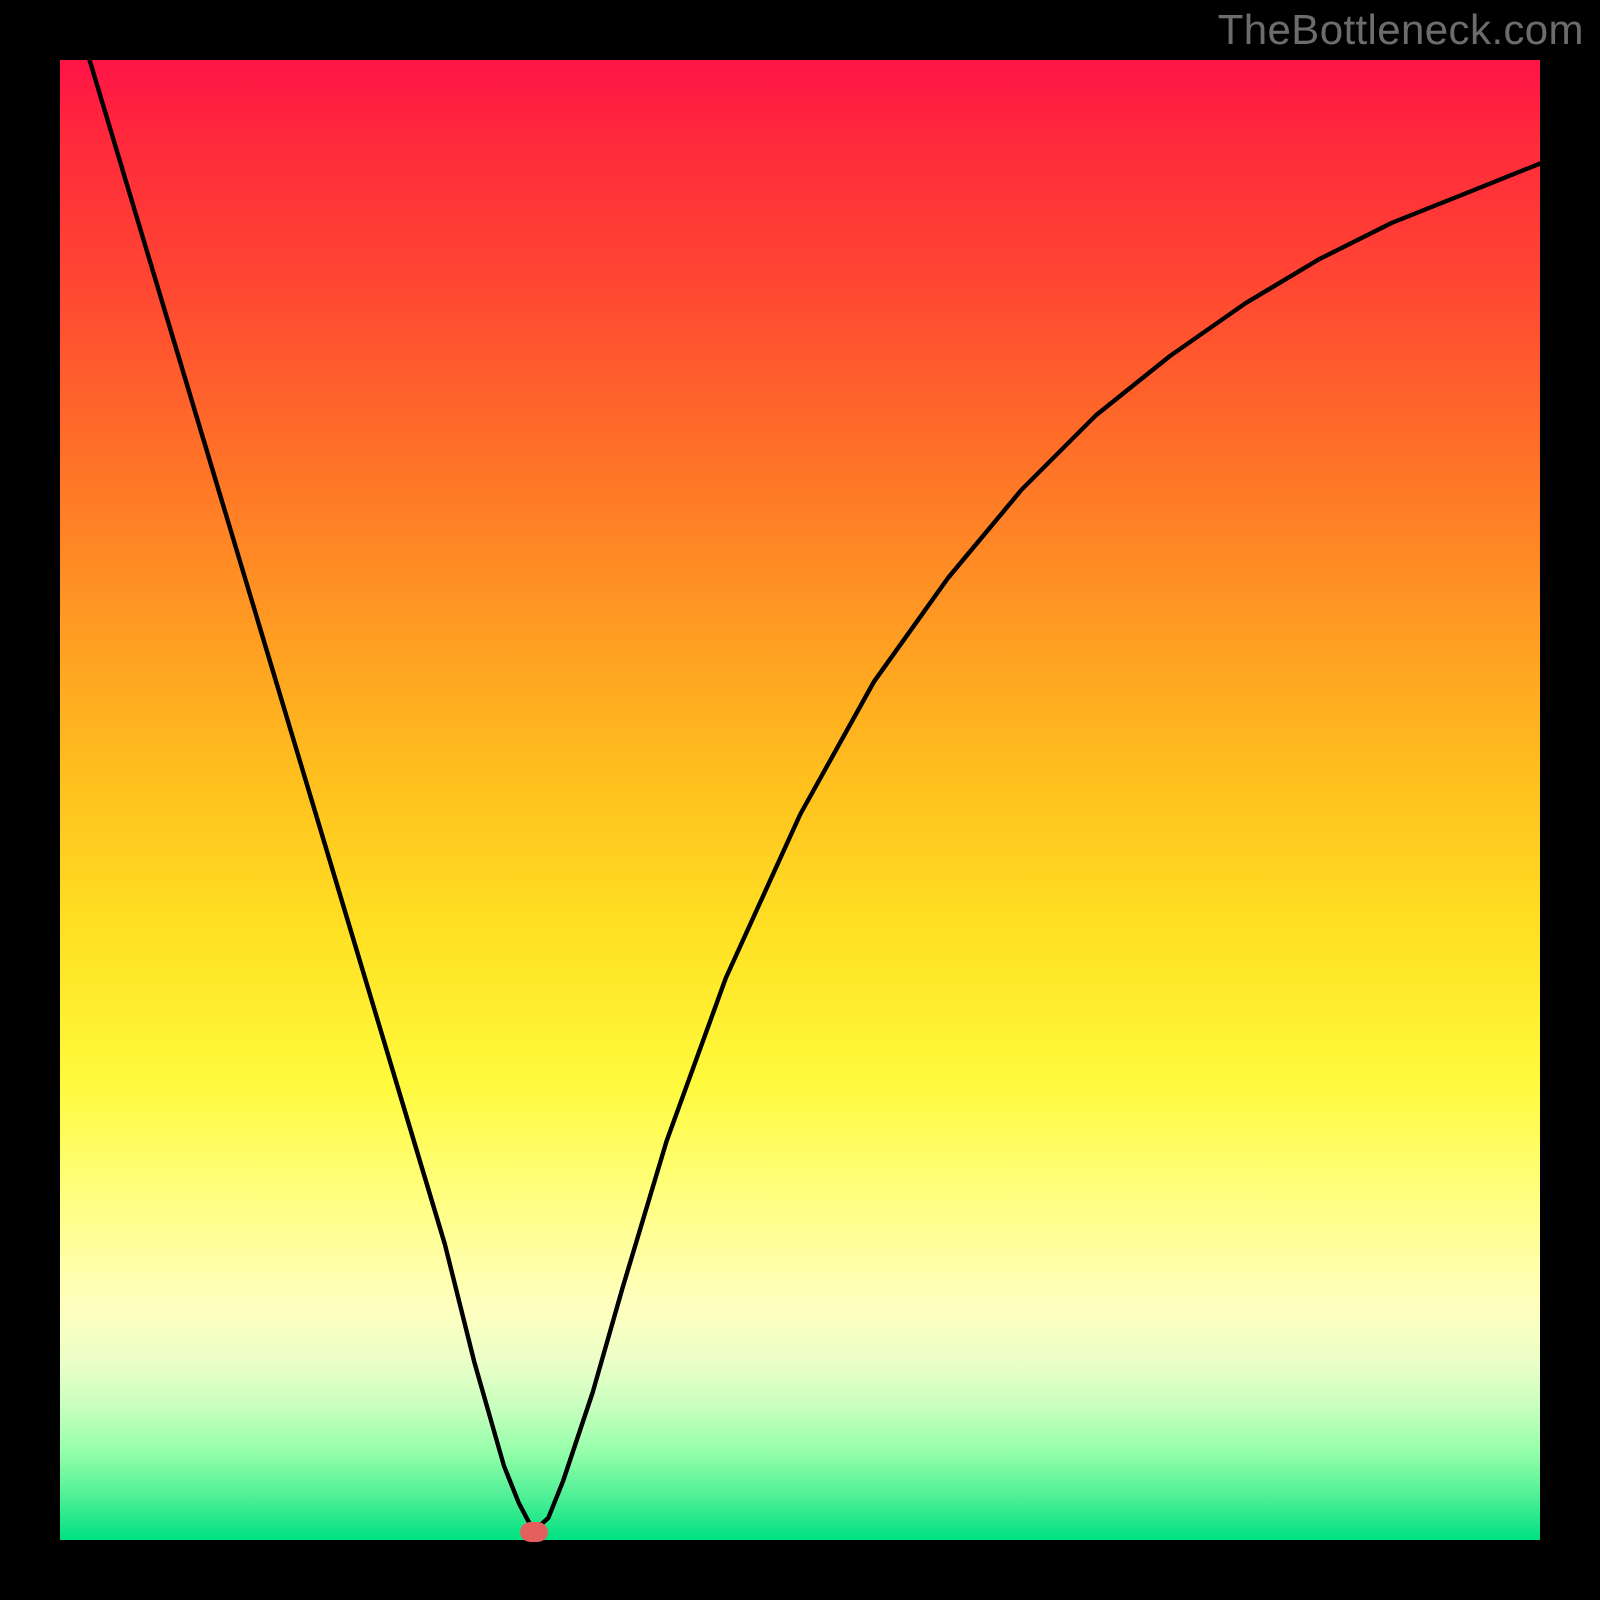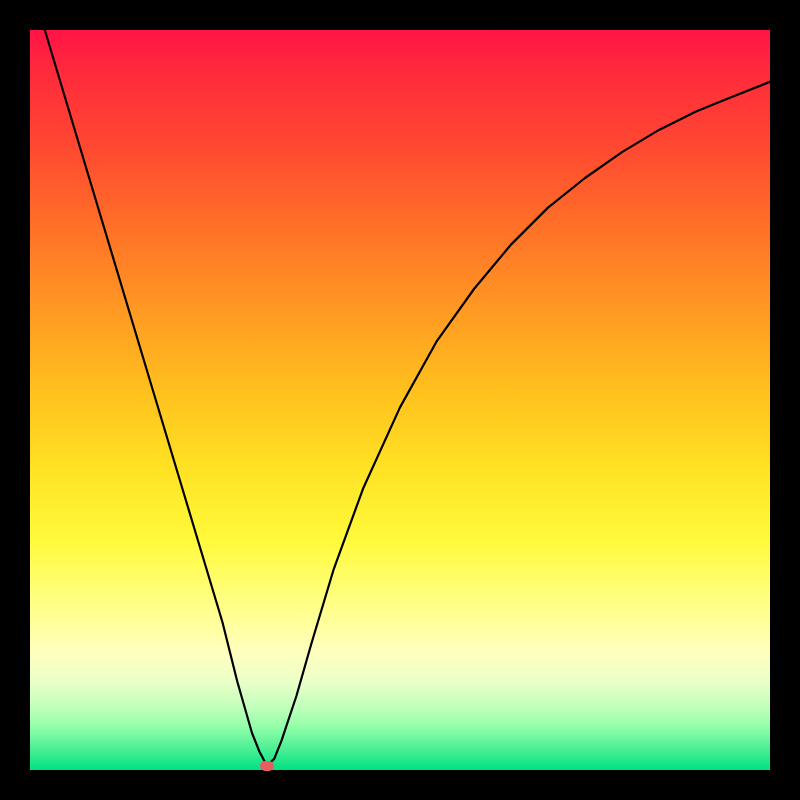--- a/index.html
+++ b/index.html
@@ -71,13 +71,14 @@
 </head>
 <body>
 
 <div class="plot-outer">
   <div class="plot-inner">
     <svg class="curve-svg" viewBox="0 0 740 740" preserveAspectRatio="none">
       <path id="curve-path" fill="none" stroke="#000" stroke-width="2.2" stroke-linecap="round" stroke-linejoin="round" d="M0.00 -59.20 L14.80 0.00 L37.00 74.00 L59.20 148.00 L81.40 222.00 L103.60 296.00 L125.80 370.00 L148.00 444.00 L170.20 518.00 L192.40 592.00 L207.20 651.20 L222.00 703.00 L229.40 721.50 L236.80 735.56 L244.20 728.90 L251.60 710.40 L266.40 666.00 L281.20 614.20 L303.40 540.20 L333.00 458.80 L370.00 377.40 L407.00 310.80 L444.00 259.00 L481.00 214.60 L518.00 177.60 L555.00 148.00 L592.00 122.10 L629.00 99.90 L666.00 81.40 L703.00 66.60 L740.00 51.80"></path>
     </svg>
     <div id="marker" class="marker" style="left: 236.8px; top: 735.56px;"></div>
   </div>
+  <div class="watermark">TheBottleneck.com</div>
 </div>
 
 </body></html>

